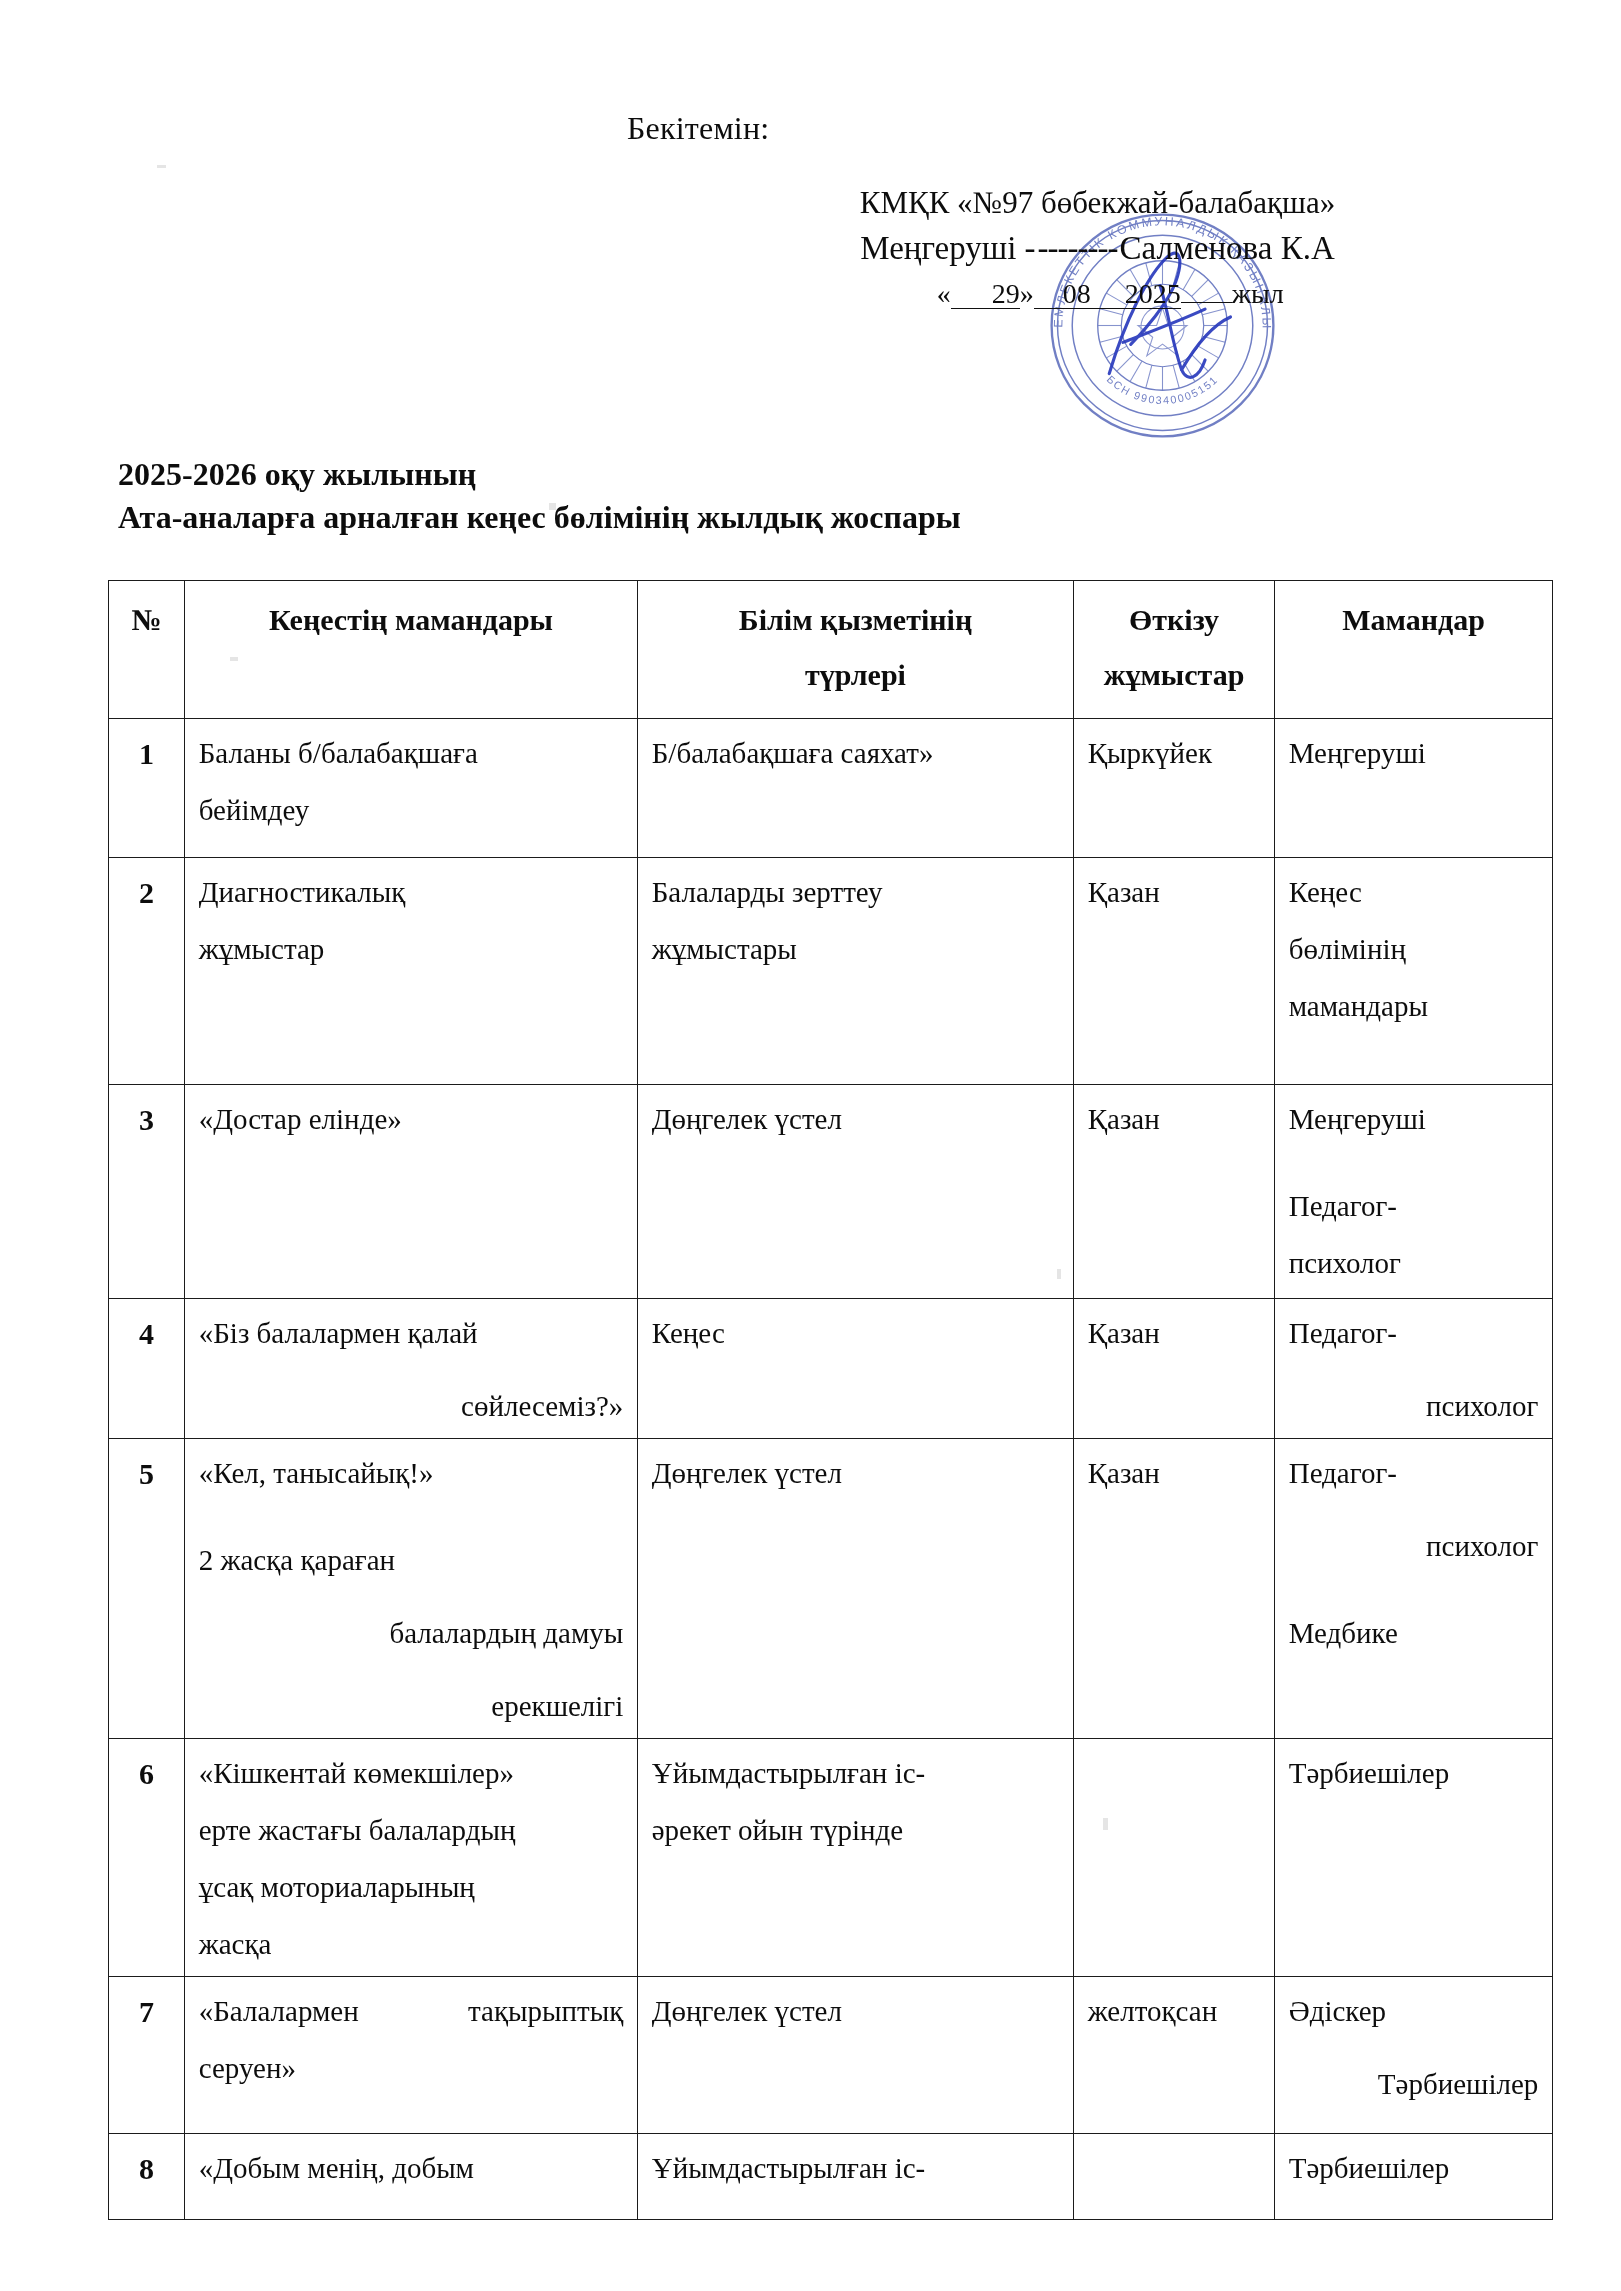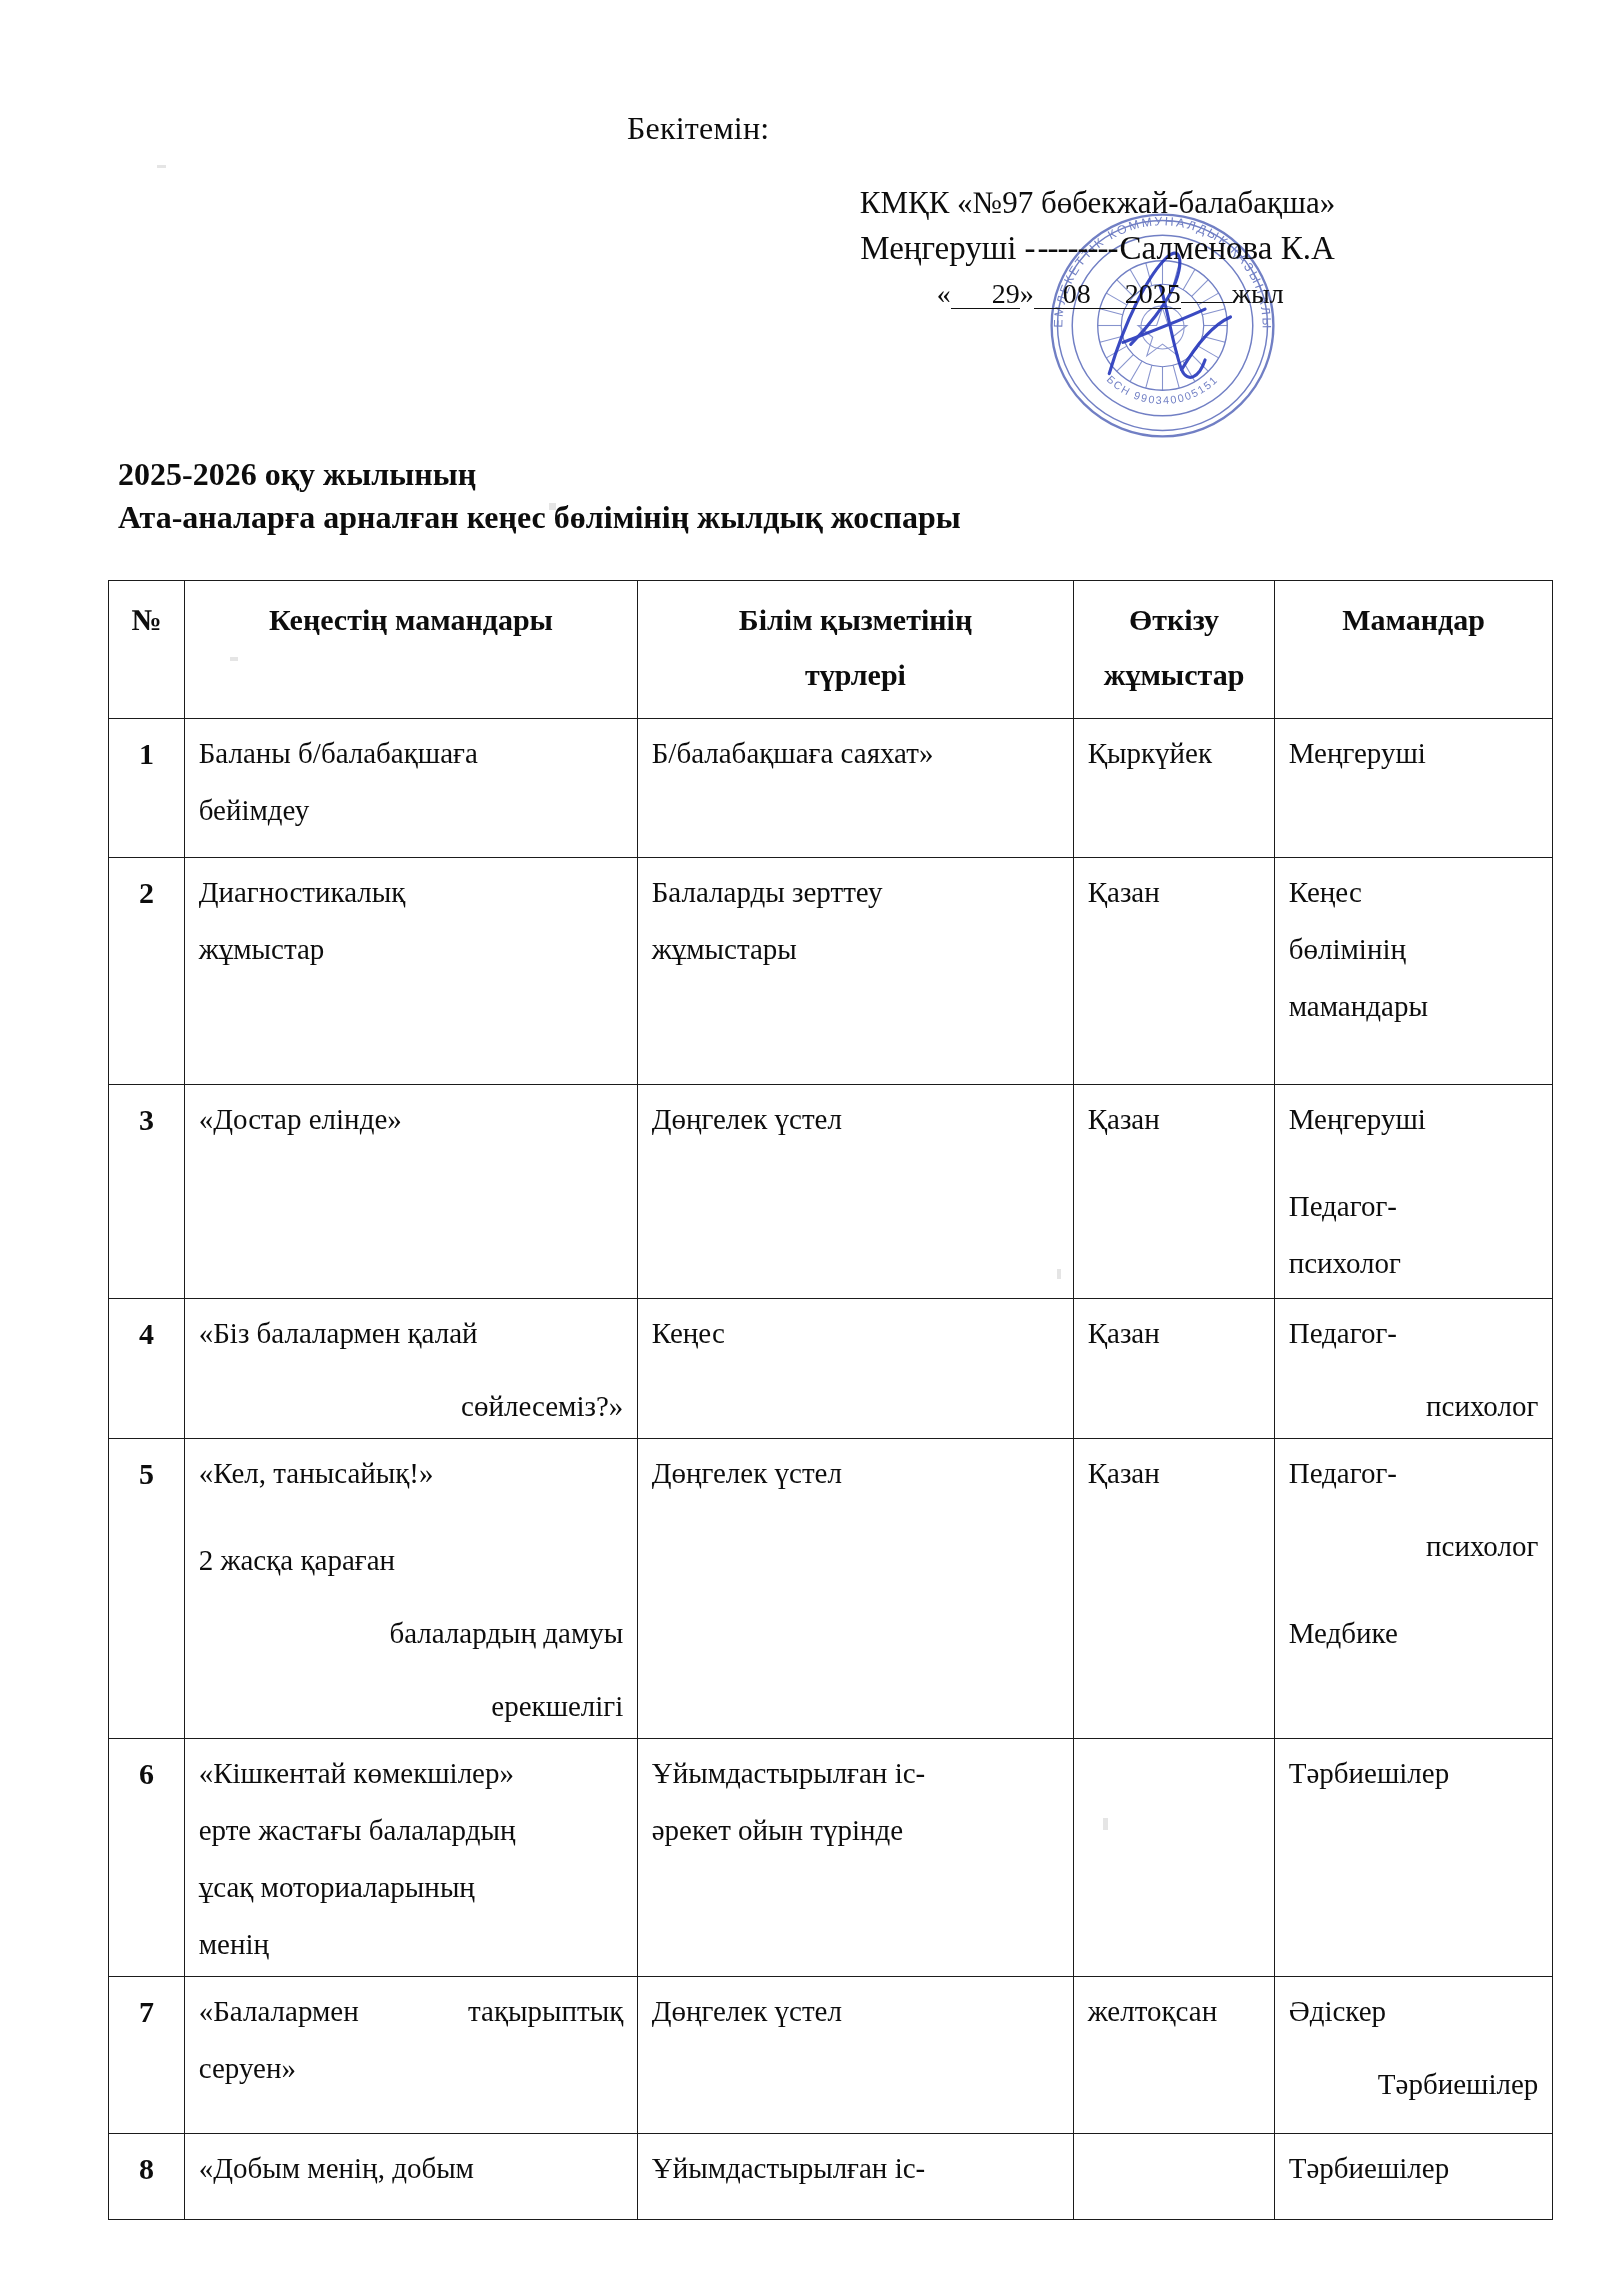--- a/index.html
+++ b/index.html
@@ -374,21 +374,21 @@
             <span class="cellline gap">Медбике</span>
           </td>
         </tr>
 
         <tr style="height:196px;">
           <td class="num">6</td>
           <td>
             <span class="cellline">«Кішкентай көмекшілер»</span>
             <span class="cellline">ерте жастағы балалардың</span>
             <span class="cellline">ұсақ моториаларының</span>
-            <span class="cellline">менің</span>
+            <span class="cellline">жасқа</span>
           </td>
           <td>
             <span class="cellline">Ұйымдастырылған іс-</span>
             <span class="cellline">әрекет ойын түрінде</span>
           </td>
           <td>
             <span class="cellline"></span>
           </td>
           <td>
             <span class="cellline">Тәрбиешілер</span>

